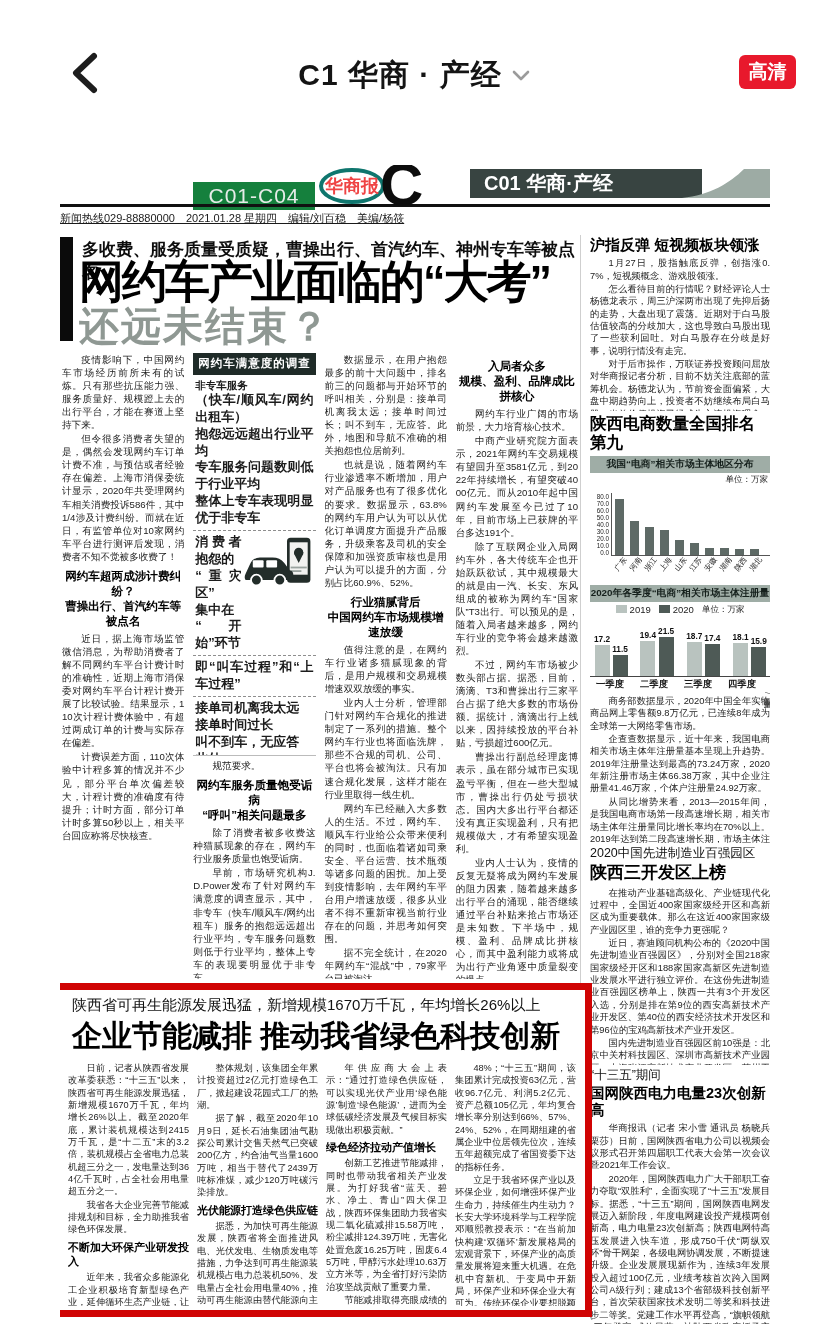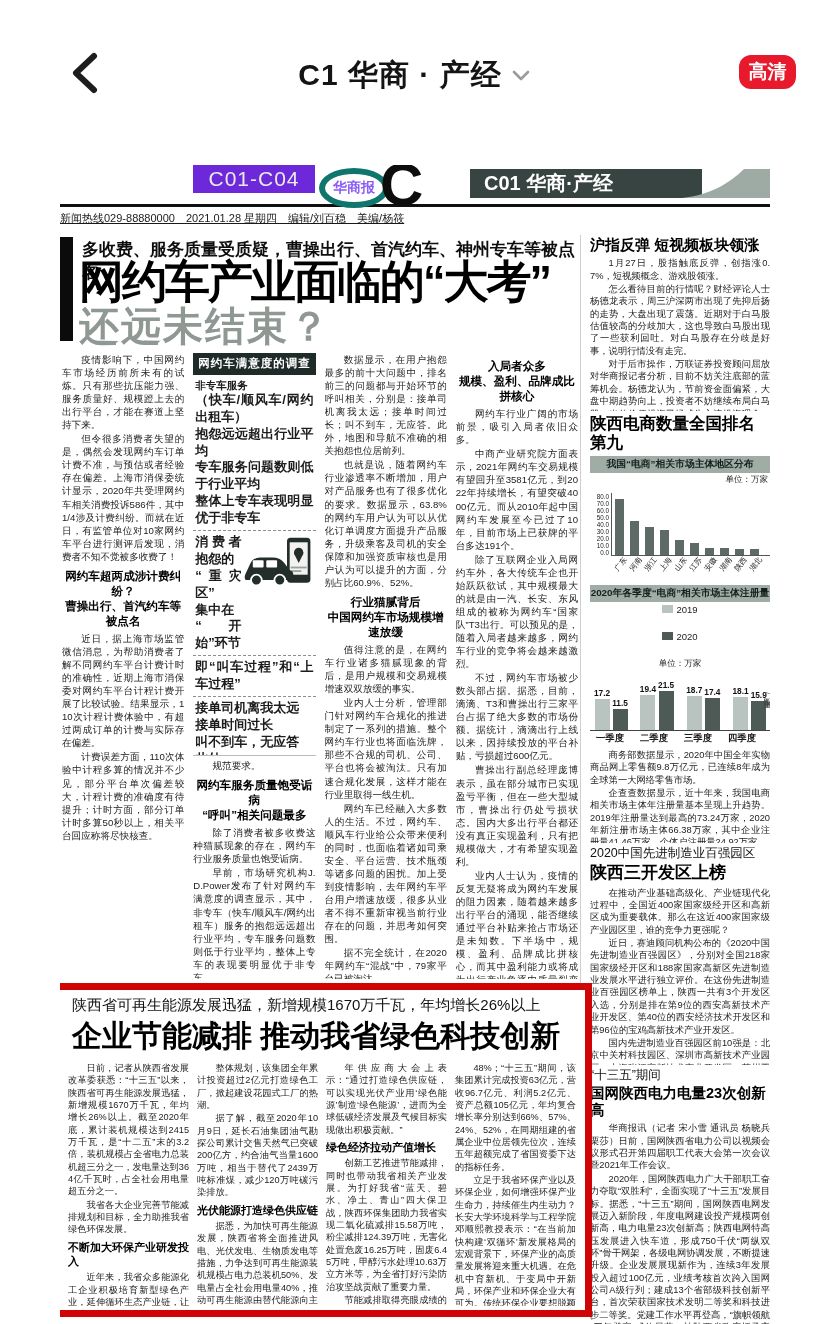--- a/index.html
+++ b/index.html
@@ -5,30 +5,30 @@
   html,body{margin:0;padding:0;}
   body{width:828px;height:1324px;background:#fff;position:relative;overflow:hidden;
        font-family:"Liberation Sans",sans-serif;color:#1c1c1c;}
   
   .appbar{position:absolute;left:0;top:0;width:828px;height:150px;background:#fff;}
   .back{position:absolute;left:68px;top:50px;width:34px;height:46px;cursor:pointer;}
   .apptitle{position:absolute;left:0;top:55px;width:828px;text-align:center;
             font-size:30px;font-weight:600;color:#141414;letter-spacing:1px;}
   .apptitle svg{margin-left:10px;vertical-align:4px;}
   .hdbtn{position:absolute;right:32px;top:55px;width:57px;height:34px;background:#e8192c;
-         border-radius:12px;color:#fff;font-size:19px;font-weight:700;display:flex;
+         border-radius:6px;color:#fff;font-size:19px;font-weight:700;display:flex;
          align-items:center;justify-content:center;cursor:pointer;}
   
   .page{position:absolute;left:60px;top:165px;width:710px;height:1159px;background:#fff;overflow:hidden;}
   
-  .mh-box{position:absolute;left:133px;top:0;width:122px;height:28px;background:#6d28d9;
+  .mh-box{position:absolute;left:133px;top:17px;width:122px;height:28px;background:#15803d;
           color:#e7ece9;font-size:21px;display:flex;align-items:center;justify-content:center;letter-spacing:1px;}
-  .mh-logo{position:absolute;left:259px;top:3px;width:58px;height:28px;border:6px solid #0f766e;
+  .mh-logo{position:absolute;left:259px;top:3px;width:58px;height:28px;border:4px solid #0f766e;
            border-radius:50%;display:flex;align-items:center;justify-content:center;
-           font-size:14px;font-weight:900;color:#8b5cf6;background:#fff;z-index:2;}
+           font-size:18px;font-weight:900;color:#ef4444;background:#fff;z-index:2;}
   .mh-c{position:absolute;left:320px;top:-10px;font-size:60px;font-weight:900;color:#0d0d0d;z-index:3;line-height:1;}
   .mh-bar{position:absolute;left:366px;top:4px;width:232px;height:29px;background:#384441;color:#fff;
           display:flex;align-items:center;padding-left:14px;font-size:20px;font-weight:700;box-sizing:border-box;margin-left:44px;}
   .mh-swoosh{position:absolute;left:598px;top:4px;}
   .mh-rule{position:absolute;left:0;top:39px;width:710px;height:3px;background:#101010;}
   .mh-info{position:absolute;left:0;top:46px;width:710px;text-align:left;font-size:11px;color:#1a1a1a;text-decoration:underline;}
   
   .blackbar{position:absolute;left:0;top:72px;width:13px;height:104px;background:#0b0b0b;}
   .kicker{position:absolute;left:22px;top:73px;width:500px;font-size:17px;font-weight:700;color:#0e0e0e;}
   .h1a{position:absolute;left:19px;top:93px;width:520px;font-size:45px;font-weight:900;color:#000;
@@ -69,21 +69,21 @@
   .c1plot{display:flex;margin-top:9px;}
   .c1y{width:21px;display:flex;flex-direction:column;justify-content:space-between;height:62px;
        font-size:6.3px;text-align:right;color:#222;padding-right:2px;box-sizing:border-box;}
   .c1bars{flex:1;display:flex;align-items:flex-end;gap:6px;height:62px;border-bottom:1px solid #555;
           border-left:1px solid #555;padding-left:3px;}
   .c1bar{width:9px;background:#5e6a66;}
   .c1x{display:flex;gap:6px;padding-left:24px;height:26px;}
   .c1x span{width:9px;font-size:7.5px;transform:rotate(-52deg) translate(-8px,2px);
             transform-origin:top center;white-space:nowrap;display:inline-block;color:#222;}
   .unit{position:absolute;right:2px;font-size:8.5px;color:#222;}
-  .legend{display:flex;align-items:center;gap:16px;font-size:9.5px;justify-content:center;margin:2px 0;flex-direction:column;}
+  .legend{display:flex;align-items:center;gap:8px;font-size:9.5px;justify-content:center;margin:2px 0;}
   .sw{display:inline-block;width:11px;height:8px;margin-right:3px;}
   .c2plot{display:flex;align-items:flex-end;gap:12px;border-bottom:1px solid #444;
           height:56px;padding:0 4px;margin-top:4px;}
   .grp{display:flex;align-items:flex-end;gap:2px;}
   .vbar{display:flex;flex-direction:column;align-items:center;justify-content:flex-end;}
   .vbar .val{font-size:8.3px;font-weight:700;color:#111;margin-bottom:1px;}
   .vbar .bar{width:15px;}
   .c2x{display:flex;gap:12px;padding:1px 4px;}
   .c2x span{width:32px;text-align:center;font-size:9.3px;font-weight:700;}
   .c2credit{position:absolute;right:-2px;top:88px;writing-mode:vertical-rl;font-size:7.5px;color:#444;}
@@ -213,21 +213,21 @@
         <div class="h">行业猫腻背后
 中国网约车市场规模增速放缓</div>
         <div class="p">值得注意的是，在网约车行业诸多猫腻现象的背后，是用户规模和交易规模增速双双放缓的事实。</div>
         <div class="p">业内人士分析，管理部门针对网约车合规化的推进制定了一系列的措施。整个网约车行业也将面临洗牌，那些不合规的司机、公司、平台也将会被淘汰。只有加速合规化发展，这样才能在行业里取得一线生机。</div>
         <div class="p">网约车已经融入大多数人的生活。不过，网约车、顺风车行业给公众带来便利的同时，也面临着诸如司乘安全、平台运营、技术瓶颈等诸多问题的困扰。加上受到疫情影响，去年网约车平台用户增速放缓，很多从业者不得不重新审视当前行业存在的问题，并思考如何突围。</div>
         <div class="p">据不完全统计，在2020年网约车“混战”中，79家平台已被淘汰。</div>
       </div>
     <div class="col" id="mcol4">
         <div class="h">入局者众多
 规模、盈利、品牌成比拼核心</div>
-        <div class="p">网约车行业广阔的市场前景，吸引入局者依旧众多。</div>
+        <div class="p">网约车行业广阔的市场前景，大力培育核心技术。</div>
         <div class="p">中商产业研究院方面表示，2021年网约车交易规模有望回升至3581亿元，到2022年持续增长，有望突破4000亿元。而从2010年起中国网约车发展至今已过了10年，目前市场上已获牌的平台多达191个。</div>
         <div class="p">除了互联网企业入局网约车外，各大传统车企也开始跃跃欲试，其中规模最大的就是由一汽、长安、东风组成的被称为网约车“国家队”T3出行。可以预见的是，随着入局者越来越多，网约车行业的竞争将会越来越激烈。</div>
         <div class="p">不过，网约车市场被少数头部占据。据悉，目前，滴滴、T3和曹操出行三家平台占据了绝大多数的市场份额。据统计，滴滴出行上线以来，因持续投放的平台补贴，亏损超过600亿元。</div>
         <div class="p">曹操出行副总经理庞博表示，虽在部分城市已实现盈亏平衡，但在一些大型城市，曹操出行仍处亏损状态。国内大多出行平台都还没有真正实现盈利，只有把规模做大，才有希望实现盈利。</div>
         <div class="p">业内人士认为，疫情的反复无疑将成为网约车发展的阻力因素，随着越来越多出行平台的涌现，能否继续通过平台补贴来抢占市场还是未知数。下半场中，规模、盈利、品牌成比拼核心，而其中盈利能力或将成为出行产业角逐中质量裂变的爆点。</div>
       </div>
   </div>
 
   <div class="vline"></div>
   <div class="rc">

